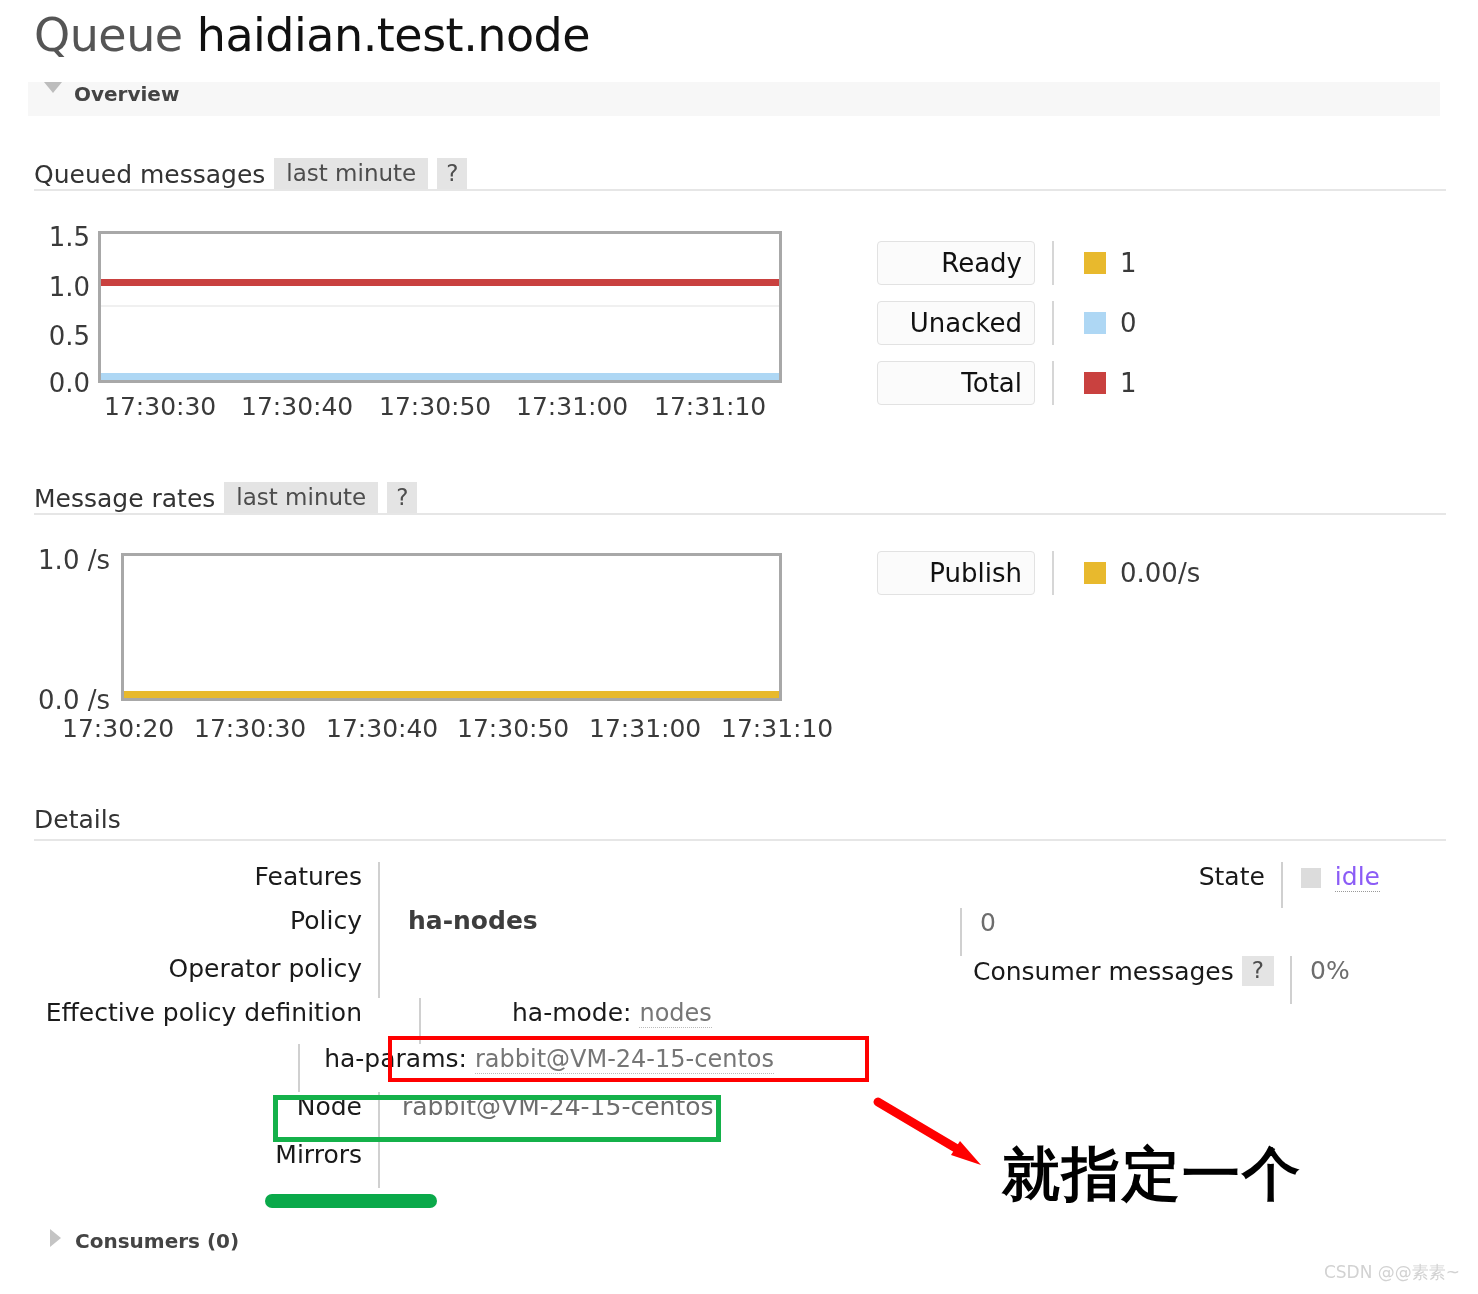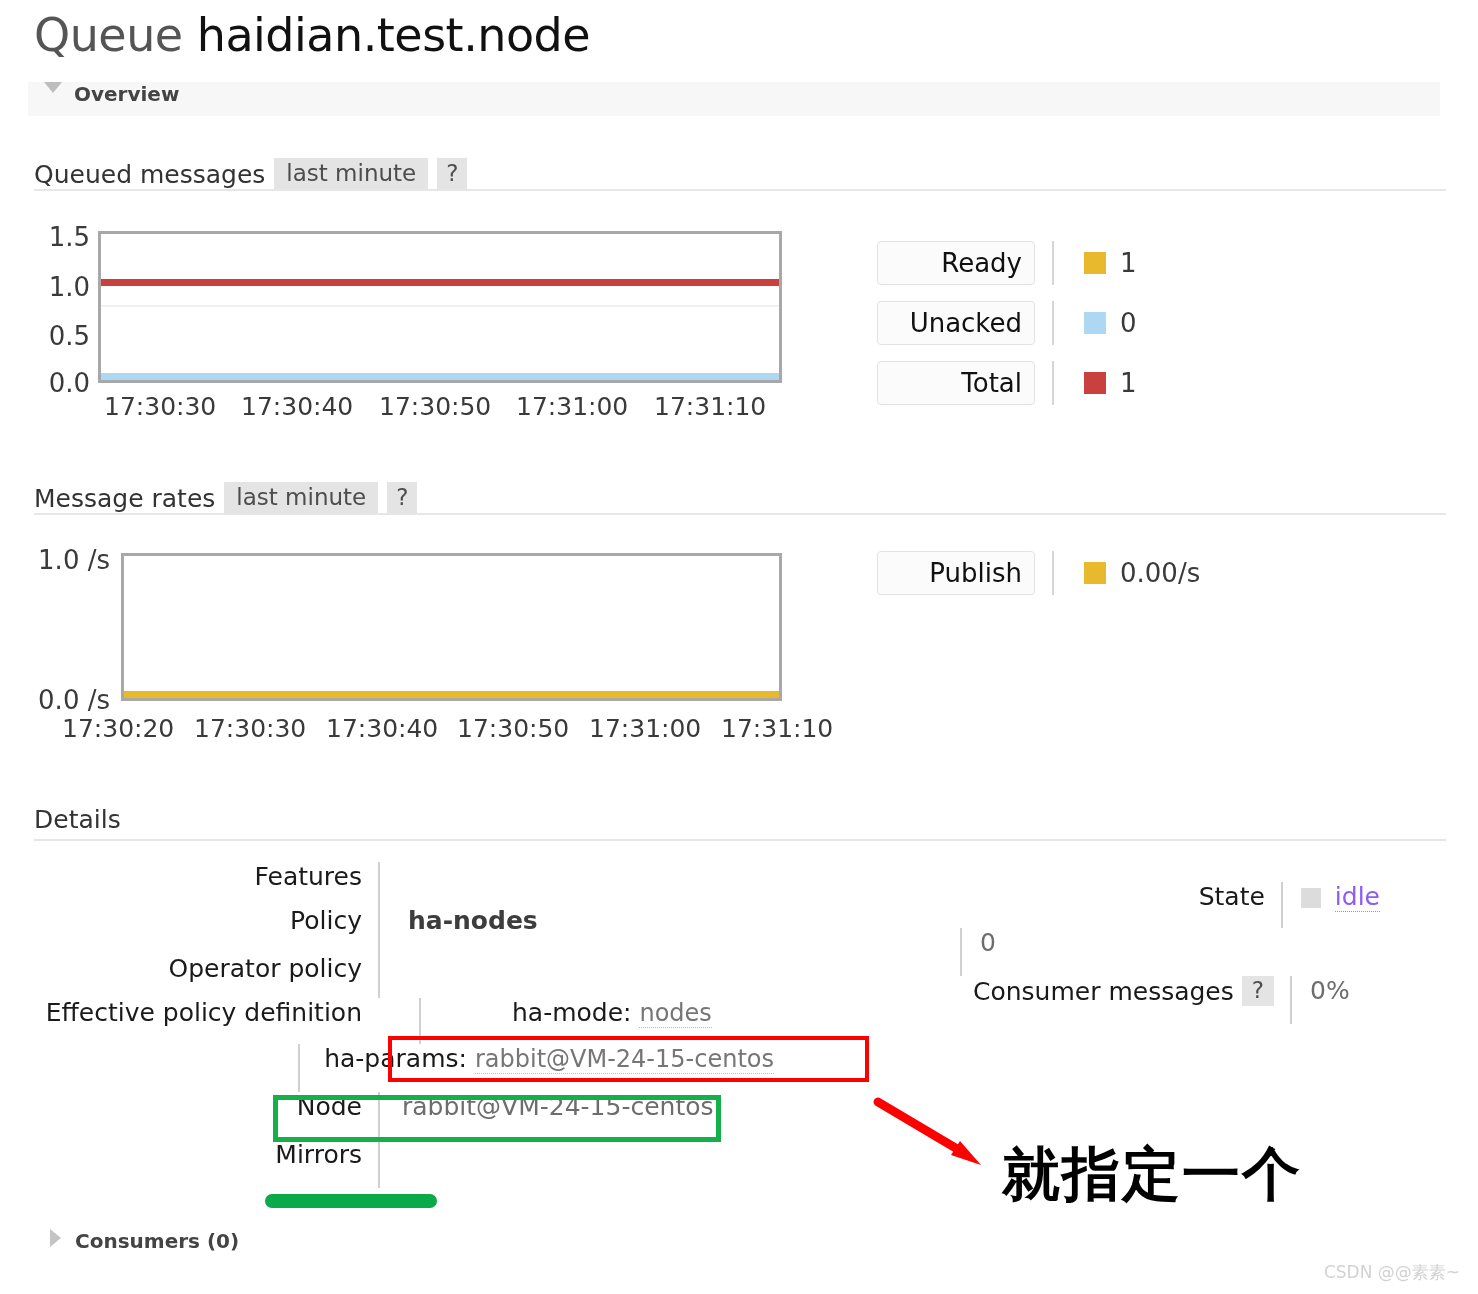--- a/index.html
+++ b/index.html
@@ -402,21 +402,21 @@
     <div class="kvval">rabbit@VM-24-15-centos</div>
   </div>
 
   <div class="kvrow" style="height:48px;">
     <div class="kvkey" style="width:344px;">Mirrors</div>
     <div class="kvdiv" style="height:48px;"></div>
     <div class="kvval"></div>
   </div>
 </div>
 
-<div class="kvtable" style="left:960px; top:882px; width:420px;">
+<div class="kvtable" style="left:960px; top:862px; width:420px;">
 
   <div class="kvrow" style="height:46px;">
     <div class="kvkey" style="width:330px;">State</div>
     <div class="kvdiv" style="height:46px;"></div>
     <div class="kvval" style="padding-left:18px;">
       <span class="state-swatch"></span><span class="dotted">idle</span>
     </div>
   </div>
 
   <div class="kvrow" style="height:48px;">

